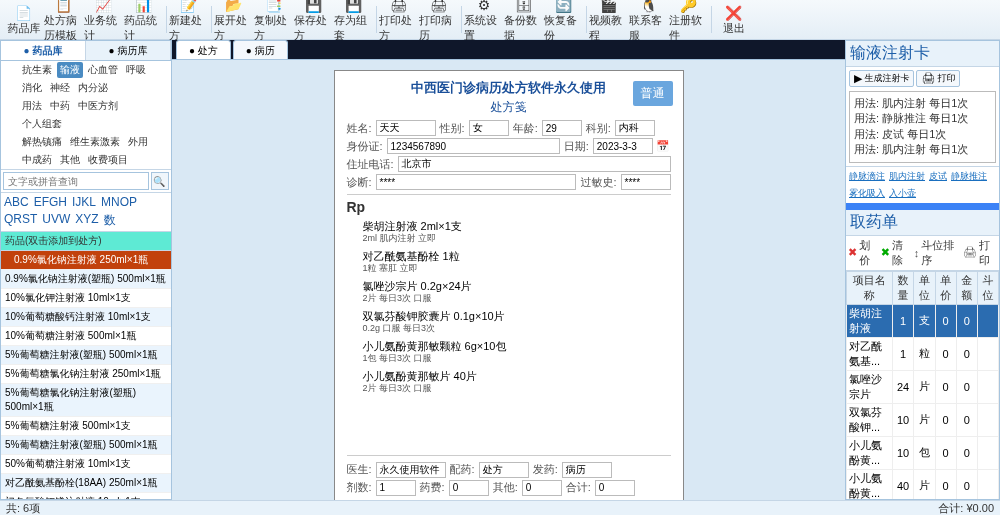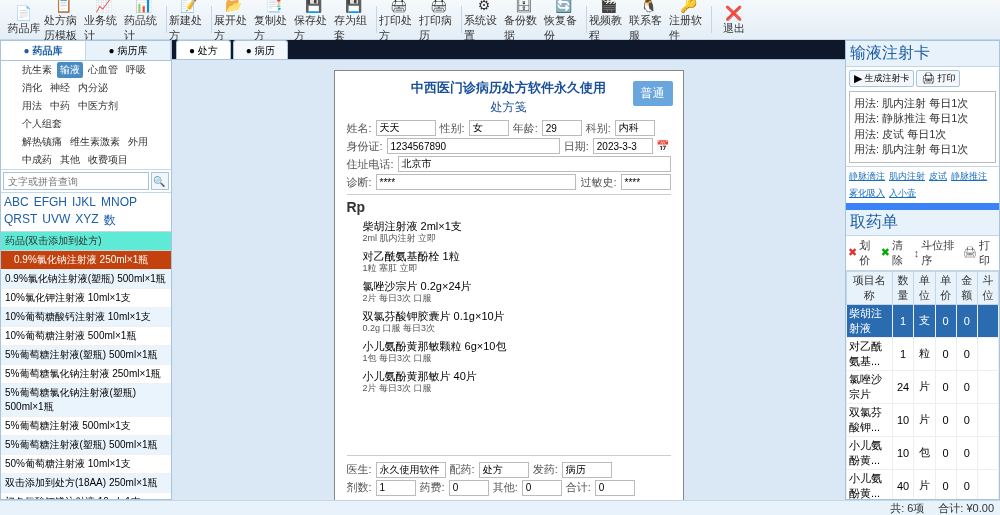--- a/index.html
+++ b/index.html
@@ -69,21 +69,21 @@
 
 .med-table { flex: 1; overflow: auto; }
 .med-btns { display: flex; gap: 3px; padding: 2px; font-size: 9px; border-bottom: 1px solid #c5d6e6; }
 .med-bbtn { display:flex;align-items:center;gap:2px;cursor:pointer;color:#333;}
 .med-table table { border-collapse: collapse; width: 100%; font-size: 9px; }
 .med-table th { background: #e8f2fa; border: 1px solid #c5d6e6; padding: 1px 2px; font-weight: normal; color:#333;}
 .med-table td { border: 1px solid #eee; padding: 1px 2px; text-align: center; }
 .med-table tr.sel td { background: #2b6cb0; color: #fff; }
 .med-table td:first-child { text-align: left; }
 
-.statusbar { height: 15px; background: #e8f2fa; border-top: 1px solid #c5d6e6; display: flex; justify-content: flex-end; align-items: center; padding: 0 6px; font-size: 9px; color: #333; gap: 14px;}
+.statusbar { height: 15px; background: #e8f2fa; border-top: 1px solid #c5d6e6; display: flex; justify-content: space-between; align-items: center; padding: 0 6px; font-size: 9px; color: #333; gap: 14px;}
 </style>
 </head>
 <body>
 
 <div class="toolbar" id="toolbar">
     <div class="tb-btn">
       <span class="tb-icon">📄</span>
       <span>药品库</span>
     </div>
     <div class="tb-btn">
@@ -214,21 +214,21 @@
         <div class="drug-item odd">0.9%氯化钠注射液(塑瓶) 500ml×1瓶</div>
         <div class="drug-item">10%氯化钾注射液 10ml×1支</div>
         <div class="drug-item odd">10%葡萄糖酸钙注射液 10ml×1支</div>
         <div class="drug-item">10%葡萄糖注射液 500ml×1瓶</div>
         <div class="drug-item odd">5%葡萄糖注射液(塑瓶) 500ml×1瓶</div>
         <div class="drug-item">5%葡萄糖氯化钠注射液 250ml×1瓶</div>
         <div class="drug-item odd">5%葡萄糖氯化钠注射液(塑瓶) 500ml×1瓶</div>
         <div class="drug-item">5%葡萄糖注射液 500ml×1支</div>
         <div class="drug-item odd">5%葡萄糖注射液(塑瓶) 500ml×1瓶</div>
         <div class="drug-item">50%葡萄糖注射液 10ml×1支</div>
-        <div class="drug-item odd">双击添加到处方(18AA) 250ml×1瓶</div>
+        <div class="drug-item odd">对乙酰氨基酚栓(18AA) 250ml×1瓶</div>
         <div class="drug-item">门冬氨酸钾镁注射液 10ml×1支</div>
       </div>
   </div>
 
   <div class="center-panel">
     <div class="center-tabs" id="centerTabs">
         <div class="center-tab active">● 处方</div>
         <div class="center-tab">● 病历</div>
       </div>
     <div class="rx-sheet-wrap">

